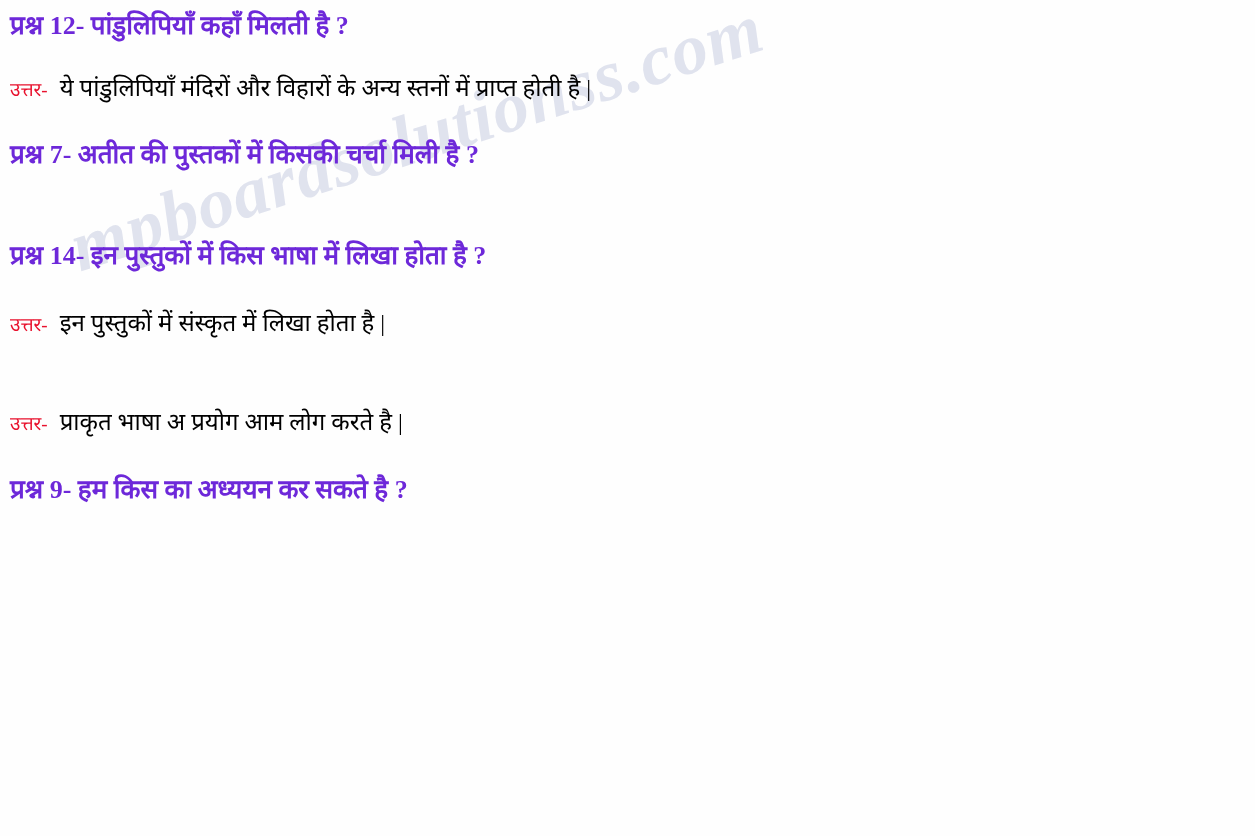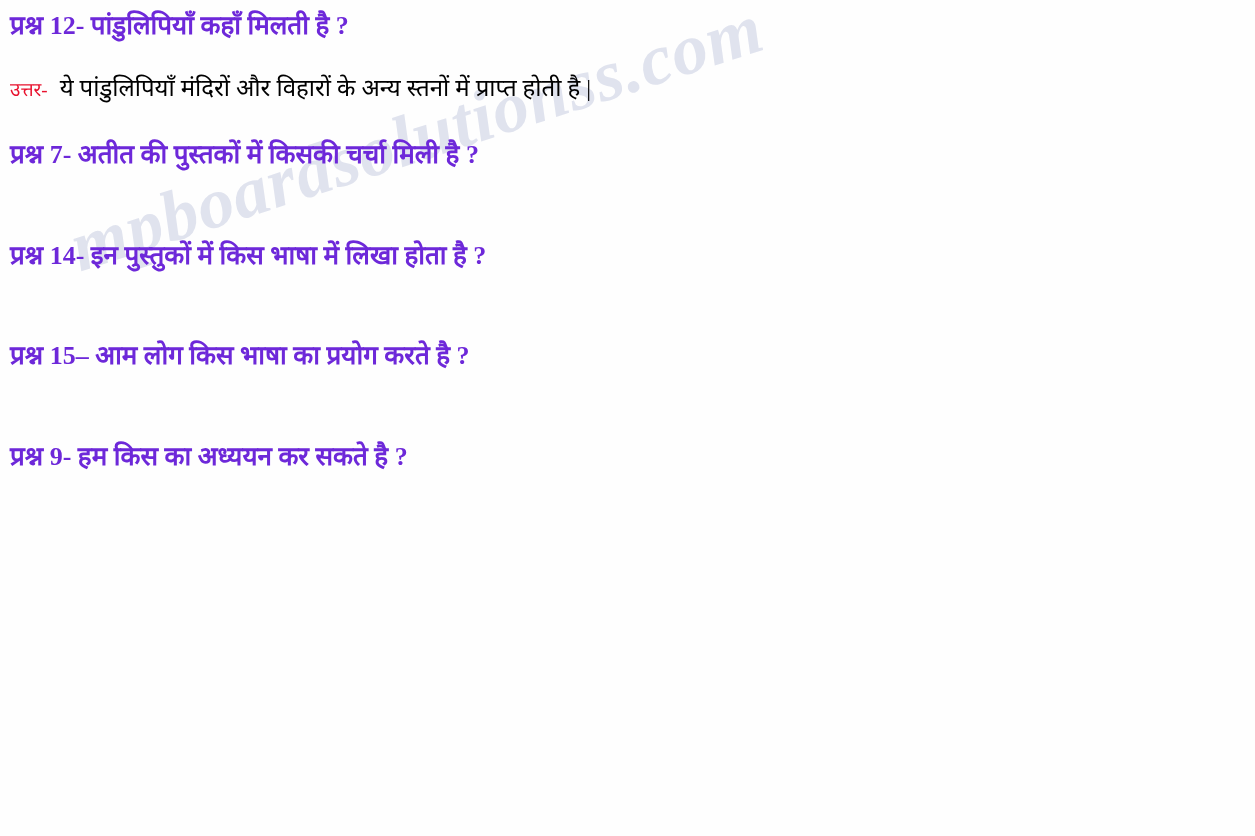--- a/index.html
+++ b/index.html
@@ -88,27 +88,32 @@
   <div class="qa-block">
     <p class="question">प्रश्न 7- अतीत की पुस्तकों में किसकी चर्चा मिली है ?</p>
     <div class="spacer-2"></div>
   </div>
 
   <div class="block-gap"></div>
 
   <div class="qa-block">
     <p class="question">प्रश्न 14- इन पुस्तुकों में किस भाषा में लिखा होता है ?</p>
     <div class="spacer-2"></div>
+    <p class="answer">
+      <span class="answer-label">उत्तर-</span><span>इन पुस्तुकों में संस्कृत में लिखा होता है |</span>
+    </p>
   </div>
 
   <div class="block-gap"></div>
 
   <div class="qa-block">
-    <p class="question">प्रश्न 15– आम लोग किस भाषा का प्रयोग करते है ?</p>
     <div class="spacer-2"></div>
+    <p class="answer">
+      <span class="answer-label">उत्तर-</span><span>प्राकृत भाषा अ प्रयोग आम लोग करते है |</span>
+    </p>
   </div>
 
   <div class="block-gap"></div>
 
   <div class="qa-block">
     <p class="question">प्रश्न 9- हम किस का अध्ययन कर सकते है ?</p>
     <div class="spacer-2"></div>
   </div>
 
 </div>

